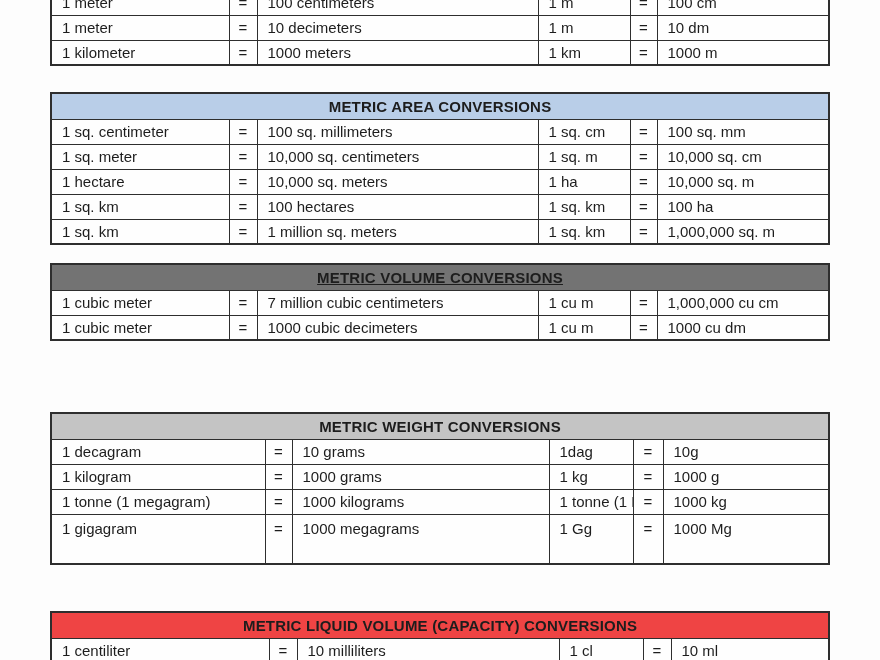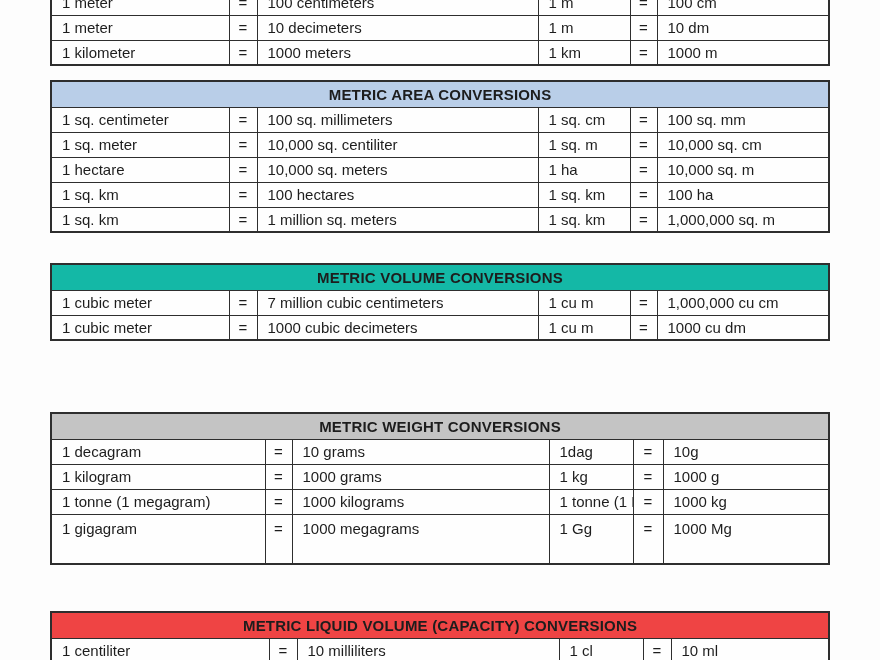--- a/index.html
+++ b/index.html
@@ -79,21 +79,21 @@
         <td>1 kilometer</td>
         <td class="eq">=</td>
         <td>1000 meters</td>
         <td>1 km</td>
         <td class="eq">=</td>
         <td>1000 m</td>
       </tr>
     </tbody>
 </table>
 
-<table class="conv" id="table-area" style="top:80px">
+<table class="conv" id="table-area" style="top:92px">
   <colgroup>
     <col style="width:178px">
       <col style="width:28px">
       <col style="width:281px">
     <col style="width:92px">
       <col style="width:27px">
       <col style="width:172px">
   </colgroup>
   <thead>
     <tr>
@@ -105,21 +105,21 @@
         <td>1 sq. centimeter</td>
         <td class="eq">=</td>
         <td>100 sq. millimeters</td>
         <td>1 sq. cm</td>
         <td class="eq">=</td>
         <td>100 sq. mm</td>
       </tr>
       <tr>
         <td>1 sq. meter</td>
         <td class="eq">=</td>
-        <td>10,000 sq. centiliter</td>
+        <td>10,000 sq. centimeters</td>
         <td>1 sq. m</td>
         <td class="eq">=</td>
         <td>10,000 sq. cm</td>
       </tr>
       <tr>
         <td>1 hectare</td>
         <td class="eq">=</td>
         <td>10,000 sq. meters</td>
         <td>1 ha</td>
         <td class="eq">=</td>
@@ -148,21 +148,21 @@
   <colgroup>
     <col style="width:178px">
       <col style="width:28px">
       <col style="width:281px">
     <col style="width:92px">
       <col style="width:27px">
       <col style="width:172px">
   </colgroup>
   <thead>
     <tr>
-      <th class="hdr" colspan="6" style="background-color: #14b8a6;">METRIC VOLUME CONVERSIONS</th>
+      <th class="hdr" colspan="6" style="background-color: #737373; text-decoration: underline;">METRIC VOLUME CONVERSIONS</th>
     </tr>
   </thead>
   <tbody>
       <tr>
         <td>1 cubic meter</td>
         <td class="eq">=</td>
         <td>7 million cubic centimeters</td>
         <td>1 cu m</td>
         <td class="eq">=</td>
         <td>1,000,000 cu cm</td>

